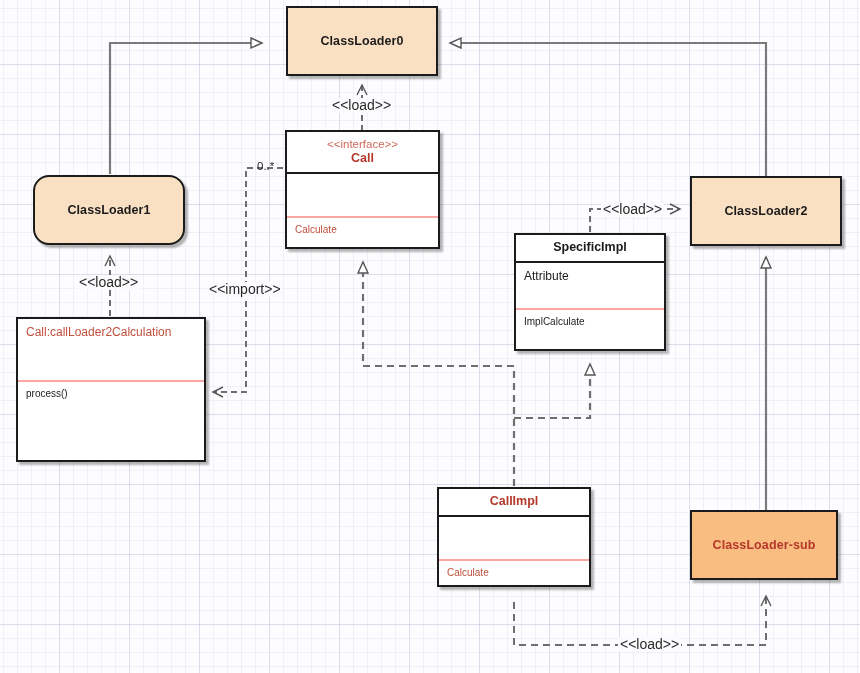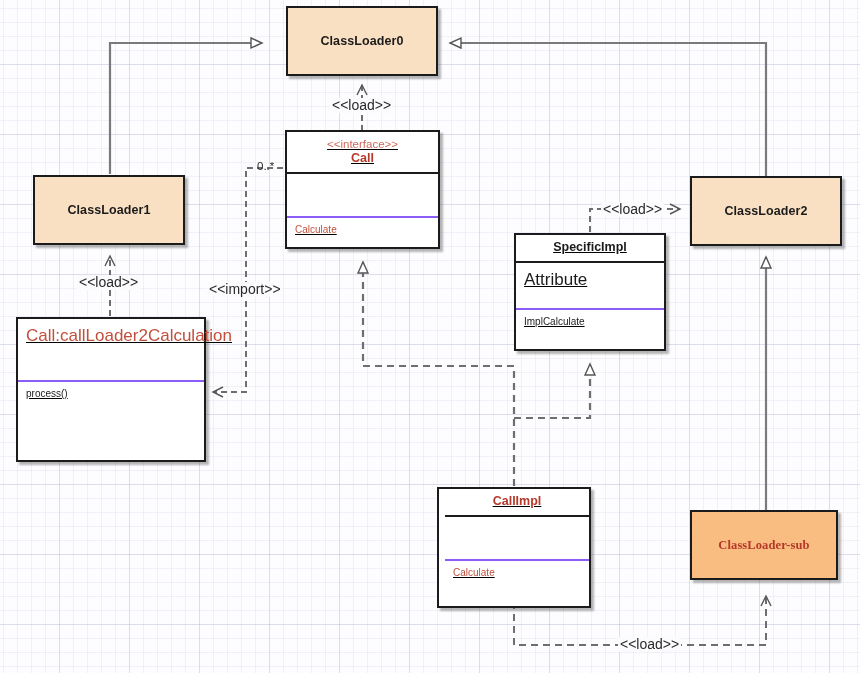--- a/index.html
+++ b/index.html
@@ -60,44 +60,43 @@
     text-align: left;
     letter-spacing: 0.1px;
   }
   .loader-title.red {
     color: #b5382a;
   }
   .cls {
     background: #ffffff;
     display: flex;
     flex-direction: column;
-    text-decoration: underline;
   }
   .cls-head {
     border-bottom: 2px solid #1b1b1b;
     text-align: center;
     padding: 5px 4px 6px 4px;
     font-size: 12.5px;
     font-weight: bold;
     color: #1b1b1b;
     line-height: 1.22;
   }
   .cls-head.red {
     color: #b5382a;
   }
   .cls-head .stereo {
     display: block;
     font-weight: normal;
     font-size: 11.5px;
     color: #cf6a5c;
   }
   .cls-attrs {
-    border-bottom: 2px solid #8b5cf6;
+    border-bottom: 2px solid #fca5a5;
     padding: 6px 7px 6px 8px;
-    font-size: 17px;
+    font-size: 12px;
     color: #1b1b1b;
     line-height: 1.25;
   }
   .cls-ops {
     padding: 6px 7px 6px 8px;
     font-size: 10px;
     color: #1b1b1b;
     line-height: 1.25;
     flex: 1 1 auto;
   }
@@ -173,29 +172,29 @@
 
     <g>
       <path d="M766,510 L766,257" fill="none" stroke="#7a7a7a" stroke-width="2.2" marker-end="url(#hollowTri)"></path>
     </g>
   </svg>
 
   <div class="node loader" style="left:286px; top:6px; width:152px; height:70px;">
     <div class="loader-title">ClassLoader0</div>
   </div>
 
-  <div class="node loader" style="left:33px; top:175px; width:152px; height:70px;">
+  <div class="node loader" style="left:33px; top:175px; width:152px; height:70px;border-radius:16px;">
     <div class="loader-title">ClassLoader1</div>
   </div>
 
   <div class="node loader" style="left:690px; top:176px; width:152px; height:70px;">
     <div class="loader-title">ClassLoader2</div>
   </div>
 
-  <div class="node loader loader-dark" style="left:690px; top:510px; width:148px; height:70px;font-family:Liberation Serif, serif;">
+  <div class="node loader loader-dark" style="left:690px; top:510px; width:148px; height:70px;">
     <div class="loader-title red">ClassLoader-sub</div>
   </div>
 
   <div class="node cls" style="left:285px; top:130px; width:155px; height:119px;">
     <div class="cls-head red">
       <span class="stereo">&lt;&lt;interface&gt;&gt;</span>
       <span>Call</span>
     </div>
     <div class="cls-attrs" style="height:30px;"></div>
     <div class="cls-ops red">
@@ -217,21 +216,21 @@
       <span>SpecificImpl</span>
     </div>
     <div class="cls-attrs" style="height:33px;">
       <div>Attribute</div>
     </div>
     <div class="cls-ops">
       <div>ImplCalculate</div>
     </div>
   </div>
 
-  <div class="node cls" style="left:437px; top:487px; width:154px; height:121px;padding-left:6px;">
+  <div class="node cls" style="left:437px; top:487px; width:154px; height:100px;">
     <div class="cls-head red">
       <span>CallImpl</span>
     </div>
     <div class="cls-attrs" style="height:30px;"></div>
     <div class="cls-ops red">
       <div>Calculate</div>
     </div>
   </div>
 
   <div class="edge-label" style="left:330px; top:98px;">&lt;&lt;load&gt;&gt;</div>

